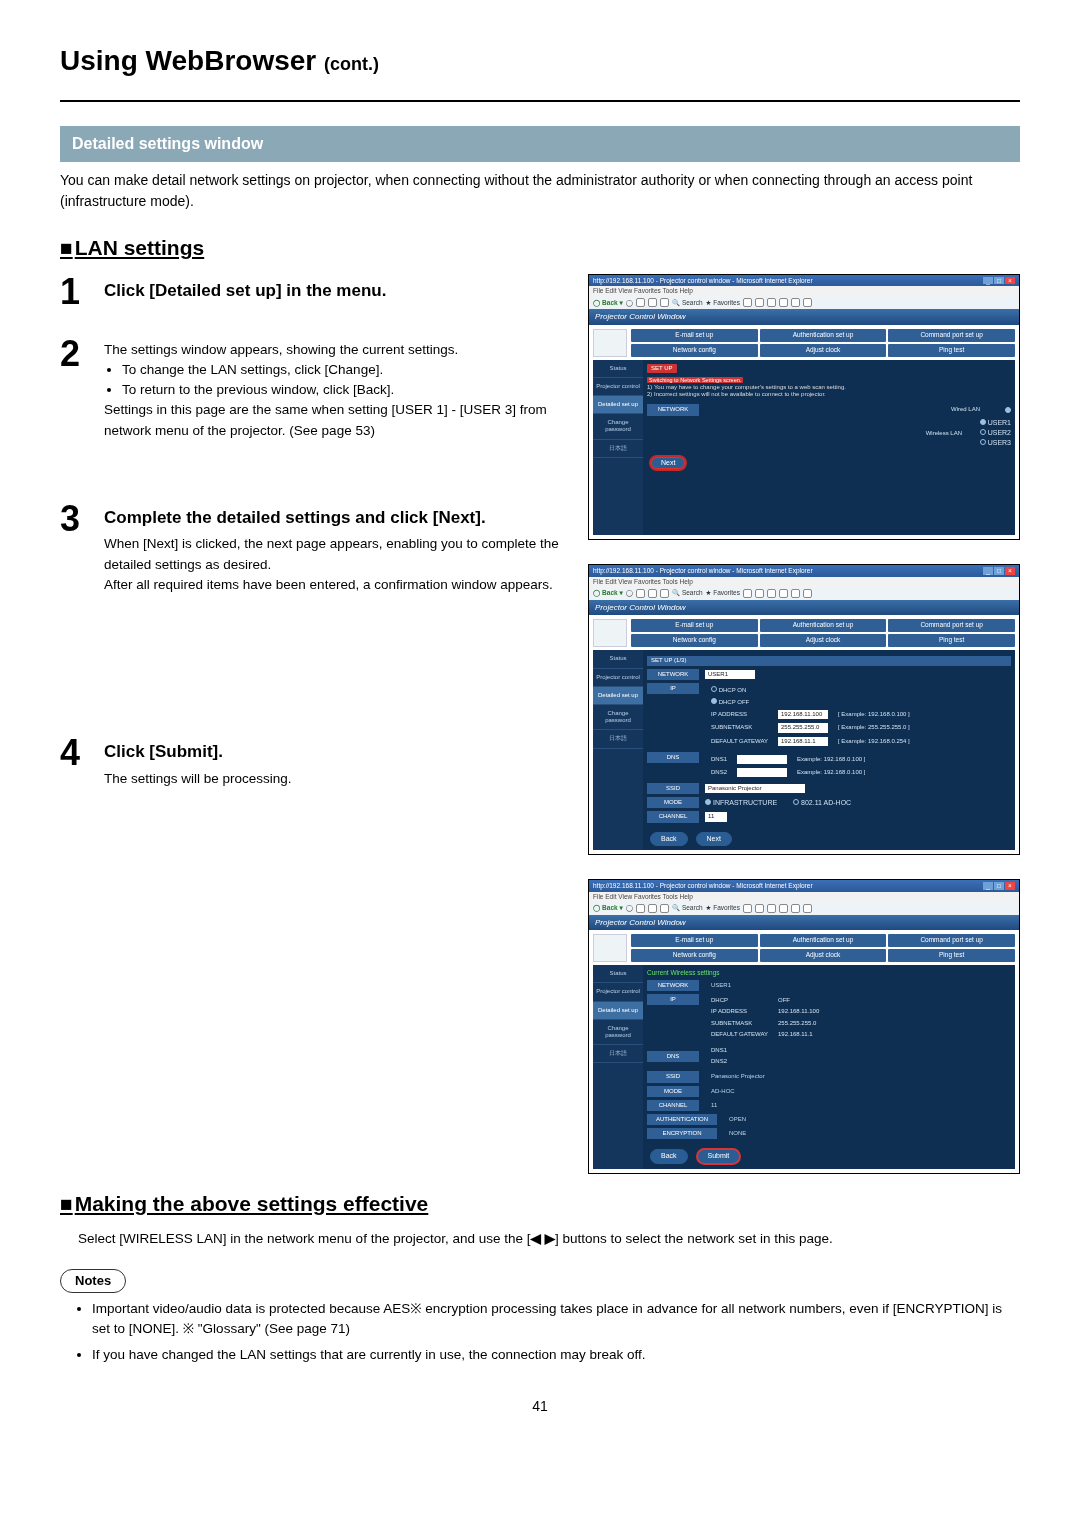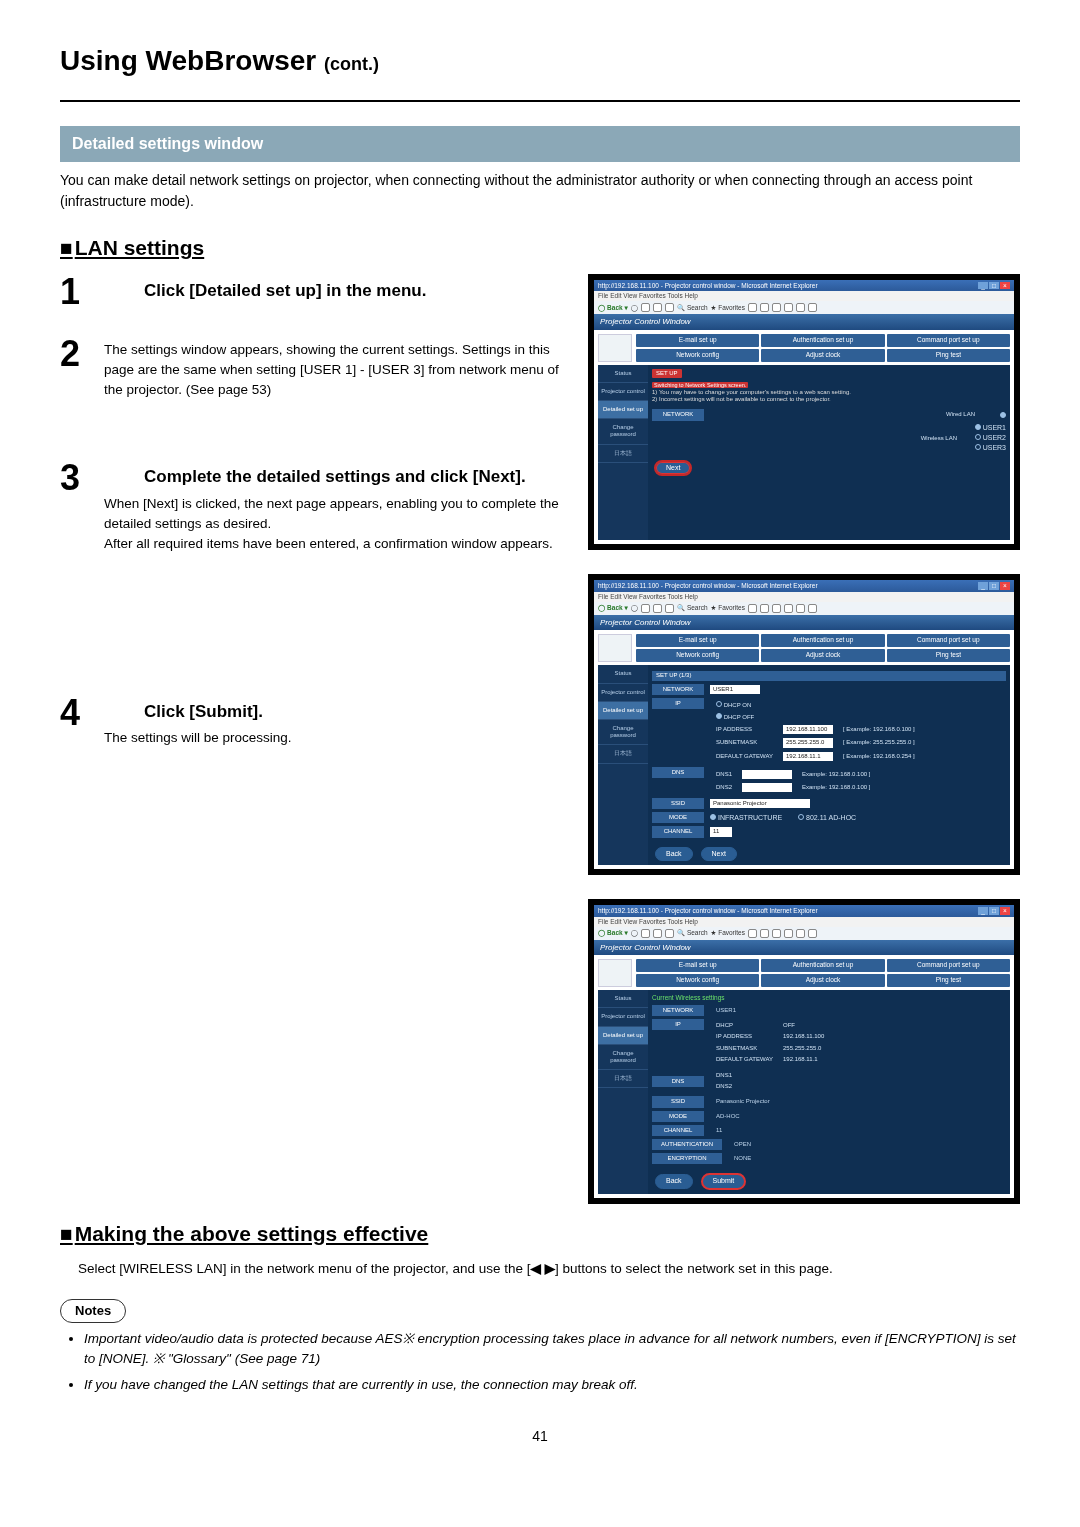--- a/index.html
+++ b/index.html
@@ -10,33 +10,33 @@
   .section-bar { background: #8ba8b7; color: #fff; padding: 6px 12px; font-size: 16px; font-weight: bold; margin-bottom: 8px; }
   .intro { margin-bottom: 20px; }
   .sub-h { font-weight: bold; font-size: 21px; margin: 14px 0 10px; text-decoration: underline; }
   .sub-h::before { content: "■"; margin-right: 2px; }
   .two-col { display: flex; gap: 20px; }
   .left { flex: 1 1 55%; }
   .right { flex: 0 0 45%; display: flex; flex-direction: column; gap: 24px; }
   .step { display: flex; gap: 14px; margin-bottom: 26px; }
   .step-num { font-size: 36px; font-weight: bold; line-height: 1; min-width: 30px; }
   .step-body { padding-top: 4px; }
-  .step-head { font-size: 17px; font-weight: bold; margin-bottom: 4px; margin-left: 40px; }
+  .step-head { font-size: 17px; font-weight: bold; margin-bottom: 4px; }
   .step-text { font-size: 13.5px; }
   .step-text ul { list-style: disc; margin-left: 18px; }
   .making { margin-top: 7px; }
   .indent { margin-left: 18px; font-size: 13.5px; }
   .arrow { display:inline-block; font-weight:bold; }
   .notes-chip { display:inline-block; border: 1px solid #333; border-radius: 12px; padding: 1px 14px; font-size: 13px; font-weight: bold; margin: 20px 0 6px; }
   .notes-list { font-size: 13.5px; }
-  .notes-list li { list-style: disc; margin-left: 24px; margin-bottom: 6px; font-style: italic; }
+  .notes-list li { list-style: disc; margin-left: 32px; margin-bottom: 6px; }
   .page-num { text-align: center; margin-top: 30px; font-size: 14px; }
 
   
-  .shot { border: 6px solid #000000; background: #0f172a; font-size: 7px; line-height: 1.2; position: relative; }
+  .shot { border: 1px solid #000000; background: #0f172a; font-size: 7px; line-height: 1.2; position: relative; }
   .shot .titlebar { background: linear-gradient(#3a6fb7,#2c5a9a); color:#fff; padding:2px 4px; display:flex; justify-content:space-between; font-size:6.5px; }
   .shot .winbtns span { display:inline-block; width:10px; text-align:center; margin-left:1px; }
   .shot .winbtns .min{background:#6fa1d9;} .shot .winbtns .max{background:#6fa1d9;} .shot .winbtns .close{background:#e44;}
   .shot .menubar { background:#f2f2f2; padding:1px 4px; color:#444; font-size:6.5px; }
   .shot .toolbar { background:#eef3f8; padding:2px 4px; display:flex; align-items:center; gap:3px; font-size:6.5px; color:#333; }
   .shot .toolbar .back{ color:#2a7a2a; font-weight:bold;}
   .shot .toolbar .ico{ width:9px;height:9px;display:inline-block;border:1px solid #888;background:#fff;border-radius:2px;}
   .shot .pcw-bar { background: linear-gradient(#3b6fa8,#1f4a80); color:#fff; font-style:italic; padding:3px 6px; font-size:8px; }
   .shot .content { background:#fff; padding:4px; min-height: 200px; }
   .shot .top-area { display:flex; gap:4px; }
@@ -94,20 +94,24 @@
       <div class="step-body">
         <div class="step-head">Click [Detailed set up] in the menu.</div>
       </div>
     </div>
 
     <div class="step">
       <div class="step-num">2</div>
       <div class="step-body">
         <div class="step-text">
           <span>The settings window appears, showing the current settings.</span>
+          <ul>
+            <li>To change the LAN settings, click [Change].</li>
+            <li>To return to the previous window, click [Back].</li>
+          </ul>
           <span>Settings in this page are the same when setting [USER 1] - [USER 3] from network menu of the projector. (See page 53)</span>
         </div>
       </div>
     </div>
 
     <div class="step" style="margin-top:60px;">
       <div class="step-num">3</div>
       <div class="step-body">
         <div class="step-head">Complete the detailed settings and click [Next].</div>
         <div class="step-text" style="white-space:pre-line;">When [Next] is clicked, the next page appears, enabling you to complete the detailed settings as desired.

